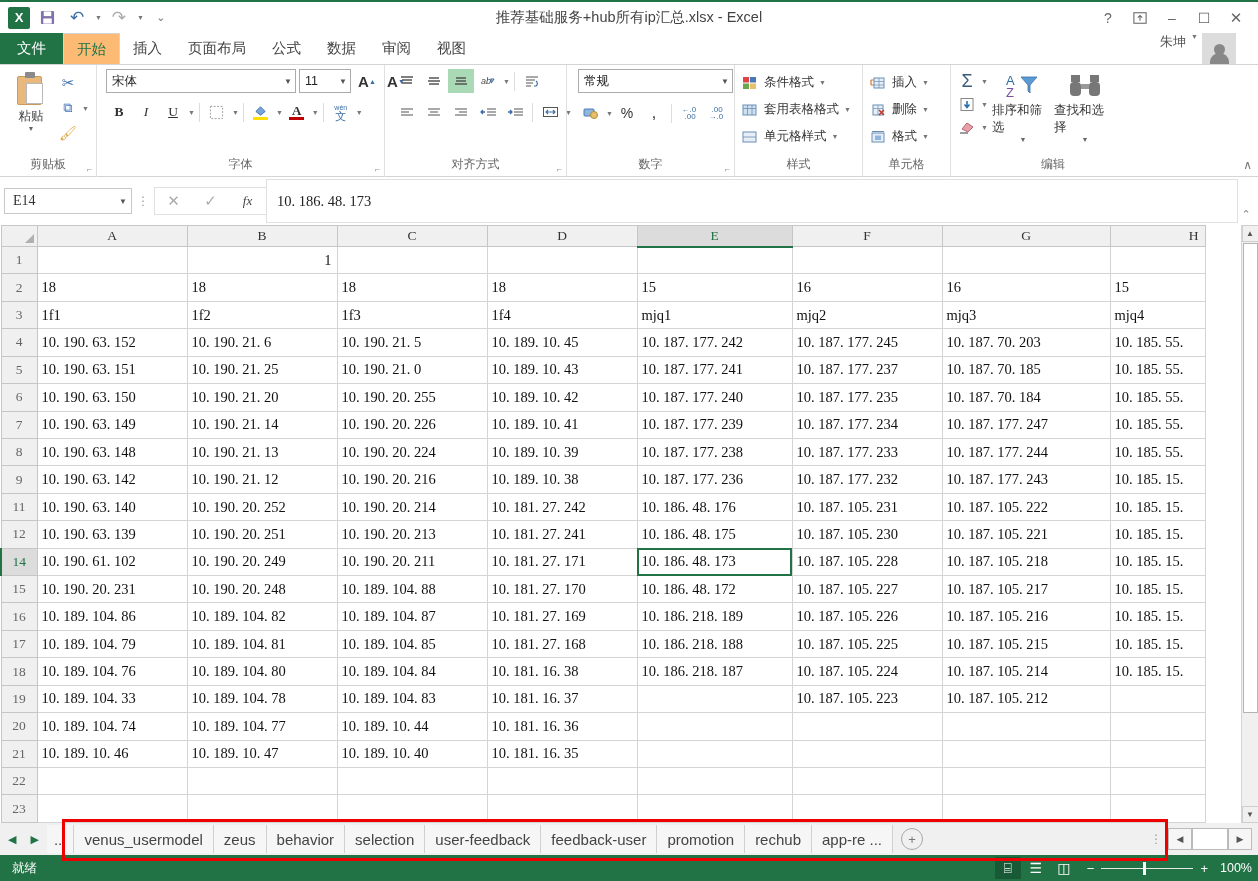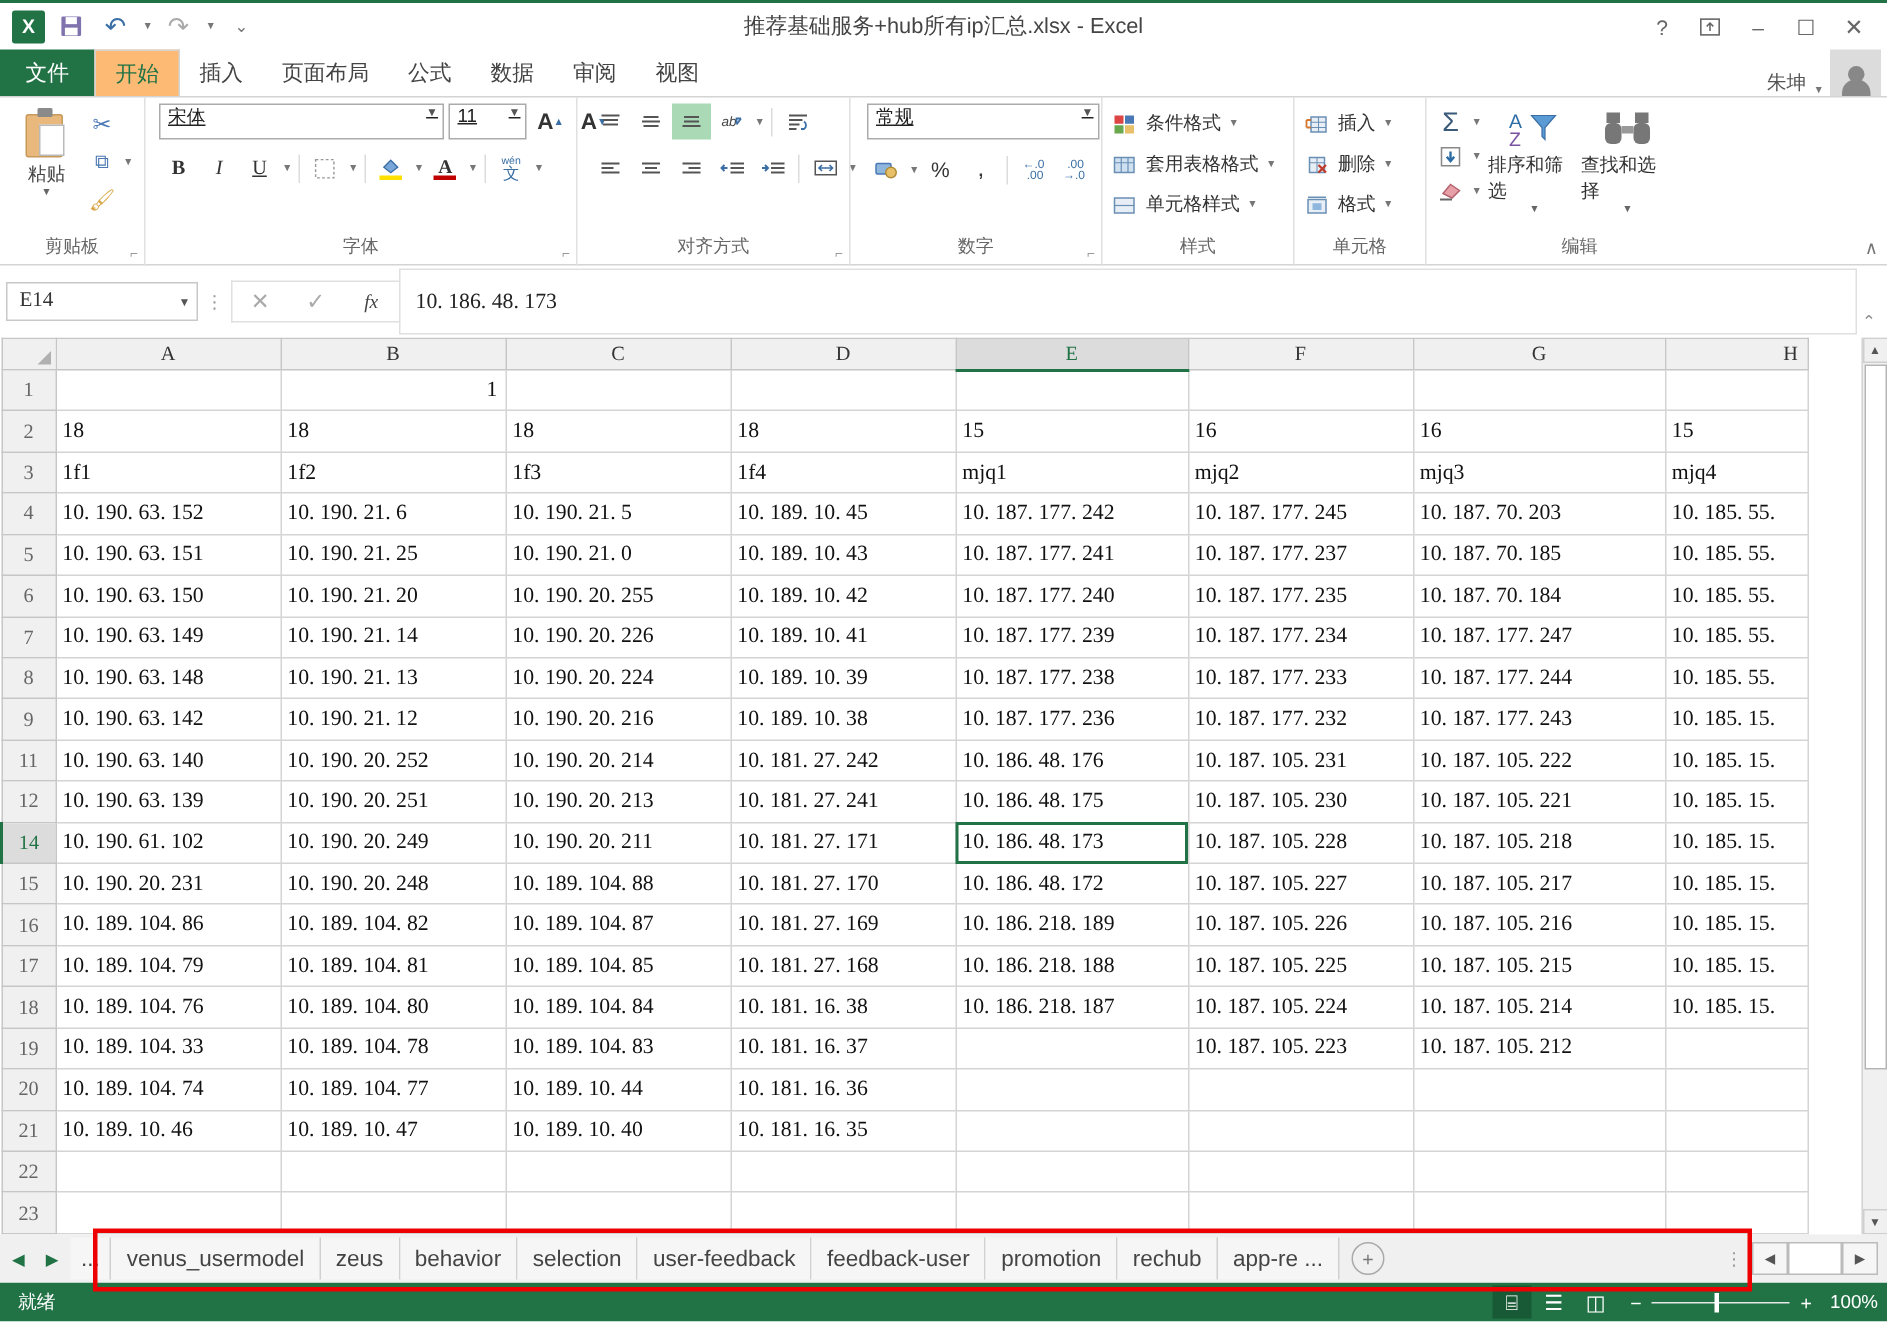--- a/index.html
+++ b/index.html
@@ -46,21 +46,21 @@
   .tabstrip { height: 31px; background: #fff; display: flex; align-items: flex-end; position: relative; }
   .tab-file {
     background: #217346; color: #fff; font-size: 14.5px; height: 31px;
     display: flex; align-items: center; padding: 0 17px; cursor: pointer;
   }
   .tab {
     font-size: 14.5px; color: #444; height: 31px; display: flex; align-items: center;
     padding: 0 13px; cursor: pointer;
   }
   .tab.active { color: #217346; background: #fdba74; border: 1px solid #d4d4d4; border-bottom: none; }
-  .user-area { margin-left: auto; display: flex; align-items: flex-end; gap: 4px; padding-right: 4px; }
+  .user-area { margin-left: auto; display: flex; align-items: flex-start; gap: 4px; padding-right: 22px; }
   .user-name { font-size: 13px; color: #555; }
   .avatar {
     width: 34px; height: 31px; background: #dcdcdc; display: flex;
     align-items: flex-end; justify-content: center;
   }
   .avatar-head { width: 11px; height: 11px; border-radius: 50%; background: #888; margin-bottom: -2px; }
   .avatar-body { width: 19px; height: 11px; border-radius: 9px 9px 0 0; background: #888; }
   .avatar-in { display: flex; flex-direction: column; align-items: center; }
 
   
@@ -87,21 +87,21 @@
   .paste-arrow { font-size: 7px; color: #666; }
   .clip-mini { display: flex; flex-direction: column; gap: 5px; padding-top: 4px; }
   .mini-row { display: flex; align-items: center; gap: 2px; cursor: pointer; }
   .mini-ico { width: 22px; height: 20px; display: flex; align-items: center; justify-content: center; font-size: 15px; }
 
   
   .fontrow1 { display: flex; align-items: center; gap: 3px; }
   .fontrow2 { display: flex; align-items: center; gap: 1px; margin-top: 7px; }
   .combo {
     height: 24px; border: 1px solid #ababab; background: #fff; display: flex;
-    align-items: flex-start; padding: 0 3px 0 5px; font-size: 12.5px; color: #222; cursor: pointer; text-decoration: underline;
+    align-items: center; padding: 0 3px 0 5px; font-size: 12.5px; color: #222; cursor: pointer;
   }
   .combo .cb-arrow { margin-left: auto; font-size: 8px; color: #555; padding-left: 6px; }
   .cb-font { width: 190px; }
   .cb-size { width: 52px; }
   .ico-btn {
     width: 26px; height: 24px; display: flex; align-items: center; justify-content: center;
     font-size: 13.5px; color: #333; cursor: pointer;
   }
   .ico-btn.big { font-size: 15px; }
   .sep-v { width: 1px; height: 19px; background: #dcdcdc; margin: 0 3px; }

